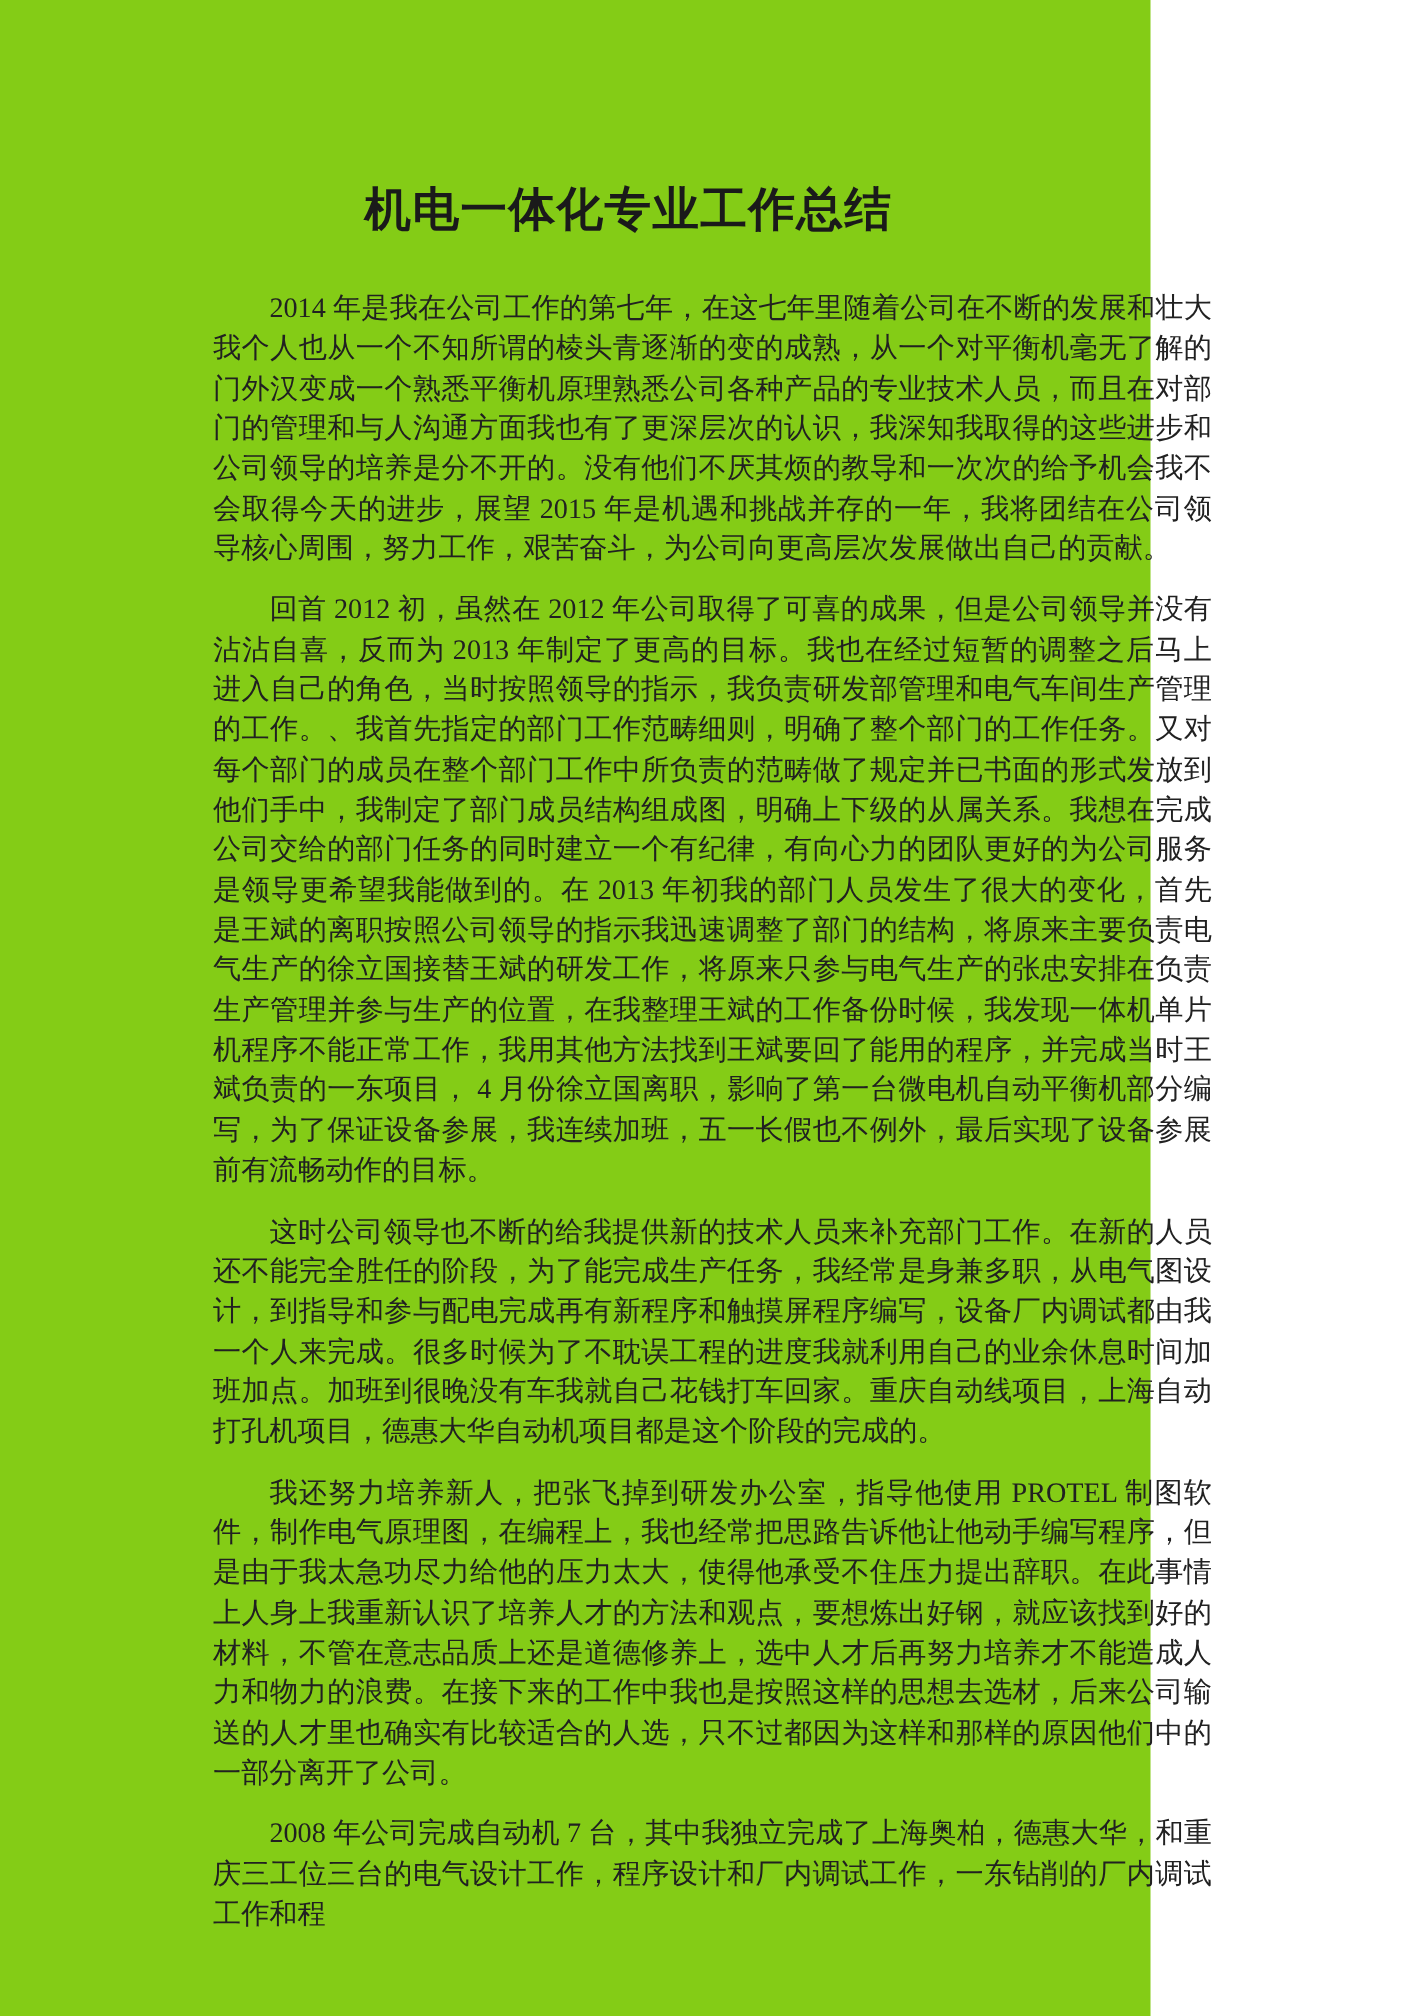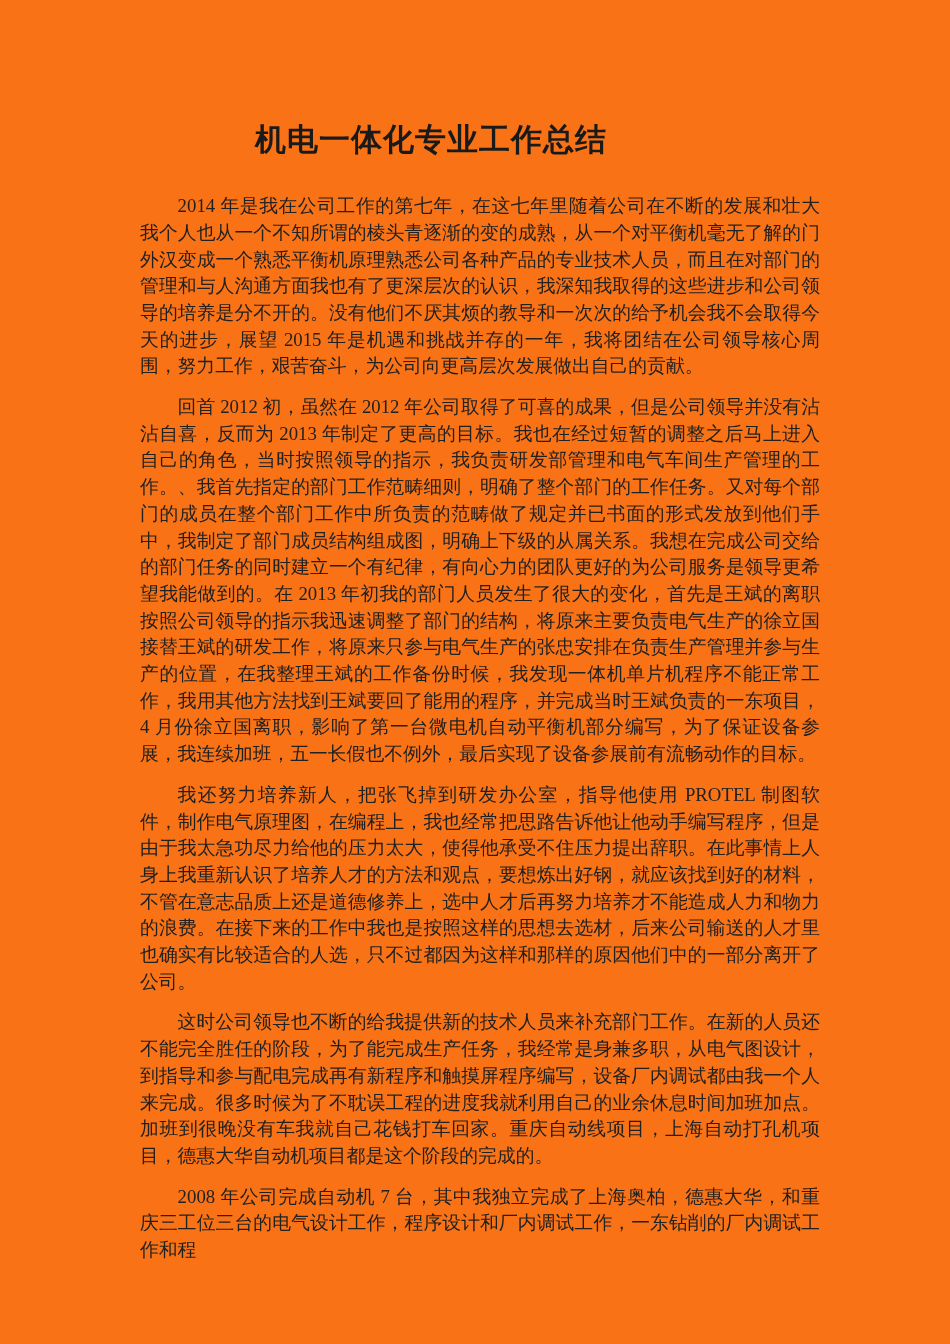--- a/index.html
+++ b/index.html
@@ -7,56 +7,55 @@
     padding: 0;
   }
   body {
     width: 950px;
     height: 1344px;
     background: #ffffff;
     overflow: hidden;
   }
   .page {
     position: relative;
-    width: 950px;
+    width: 767px;
     height: 1344px;
-    background: #f97316;
+    background: #84cc16;
     box-sizing: border-box;
     padding-top: 123px;
-    padding-left: 12px;
   }
   .doc-title {
     margin: 0 0 0 243px;
     font-family: "Liberation Sans", "DejaVu Sans", sans-serif;
     font-size: 31px;
     font-weight: 600;
     letter-spacing: 1px;
     line-height: 1.1;
     color: #1a1a1a;
     white-space: nowrap;
   }
   .doc-body {
     margin: 36px 0 0 128px;
     width: 680px;
   }
   p.para {
-    margin: 0 0 14px 0;
+    margin: 0 0 14px 14px;
     font-family: "Liberation Serif", "DejaVu Serif", serif;
     font-size: 18.8px;
     line-height: 26.7px;
     color: #212121;
     text-align: justify;
     text-indent: 2em;
   }
 </style>
 </head>
 <body>
 
 <div class="page">
   <h1 class="doc-title">机电一体化专业工作总结</h1>
   <div class="doc-body">
       <p class="para">2014 年是我在公司工作的第七年，在这七年里随着公司在不断的发展和壮大我个人也从一个不知所谓的棱头青逐渐的变的成熟，从一个对平衡机毫无了解的门外汉变成一个熟悉平衡机原理熟悉公司各种产品的专业技术人员，而且在对部门的管理和与人沟通方面我也有了更深层次的认识，我深知我取得的这些进步和公司领导的培养是分不开的。没有他们不厌其烦的教导和一次次的给予机会我不会取得今天的进步，展望 2015 年是机遇和挑战并存的一年，我将团结在公司领导核心周围，努力工作，艰苦奋斗，为公司向更高层次发展做出自己的贡献。</p>
       <p class="para">回首 2012 初，虽然在 2012 年公司取得了可喜的成果，但是公司领导并没有沾沾自喜，反而为 2013 年制定了更高的目标。我也在经过短暂的调整之后马上进入自己的角色，当时按照领导的指示，我负责研发部管理和电气车间生产管理的工作。、我首先指定的部门工作范畴细则，明确了整个部门的工作任务。又对每个部门的成员在整个部门工作中所负责的范畴做了规定并已书面的形式发放到他们手中，我制定了部门成员结构组成图，明确上下级的从属关系。我想在完成公司交给的部门任务的同时建立一个有纪律，有向心力的团队更好的为公司服务是领导更希望我能做到的。在 2013 年初我的部门人员发生了很大的变化，首先是王斌的离职按照公司领导的指示我迅速调整了部门的结构，将原来主要负责电气生产的徐立国接替王斌的研发工作，将原来只参与电气生产的张忠安排在负责生产管理并参与生产的位置，在我整理王斌的工作备份时候，我发现一体机单片机程序不能正常工作，我用其他方法找到王斌要回了能用的程序，并完成当时王斌负责的一东项目， 4 月份徐立国离职，影响了第一台微电机自动平衡机部分编写，为了保证设备参展，我连续加班，五一长假也不例外，最后实现了设备参展前有流畅动作的目标。</p>
+      <p class="para">这时公司领导也不断的给我提供新的技术人员来补充部门工作。在新的人员还不能完全胜任的阶段，为了能完成生产任务，我经常是身兼多职，从电气图设计，到指导和参与配电完成再有新程序和触摸屏程序编写，设备厂内调试都由我一个人来完成。很多时候为了不耽误工程的进度我就利用自己的业余休息时间加班加点。加班到很晚没有车我就自己花钱打车回家。重庆自动线项目，上海自动打孔机项目，德惠大华自动机项目都是这个阶段的完成的。</p>
       <p class="para">我还努力培养新人，把张飞掉到研发办公室，指导他使用 PROTEL 制图软件，制作电气原理图，在编程上，我也经常把思路告诉他让他动手编写程序，但是由于我太急功尽力给他的压力太大，使得他承受不住压力提出辞职。在此事情上人身上我重新认识了培养人才的方法和观点，要想炼出好钢，就应该找到好的材料，不管在意志品质上还是道德修养上，选中人才后再努力培养才不能造成人力和物力的浪费。在接下来的工作中我也是按照这样的思想去选材，后来公司输送的人才里也确实有比较适合的人选，只不过都因为这样和那样的原因他们中的一部分离开了公司。</p>
-      <p class="para">这时公司领导也不断的给我提供新的技术人员来补充部门工作。在新的人员还不能完全胜任的阶段，为了能完成生产任务，我经常是身兼多职，从电气图设计，到指导和参与配电完成再有新程序和触摸屏程序编写，设备厂内调试都由我一个人来完成。很多时候为了不耽误工程的进度我就利用自己的业余休息时间加班加点。加班到很晚没有车我就自己花钱打车回家。重庆自动线项目，上海自动打孔机项目，德惠大华自动机项目都是这个阶段的完成的。</p>
       <p class="para">2008 年公司完成自动机 7 台，其中我独立完成了上海奥柏，德惠大华，和重庆三工位三台的电气设计工作，程序设计和厂内调试工作，一东钻削的厂内调试工作和程</p>
     </div>
 </div>
 
 </body></html>

